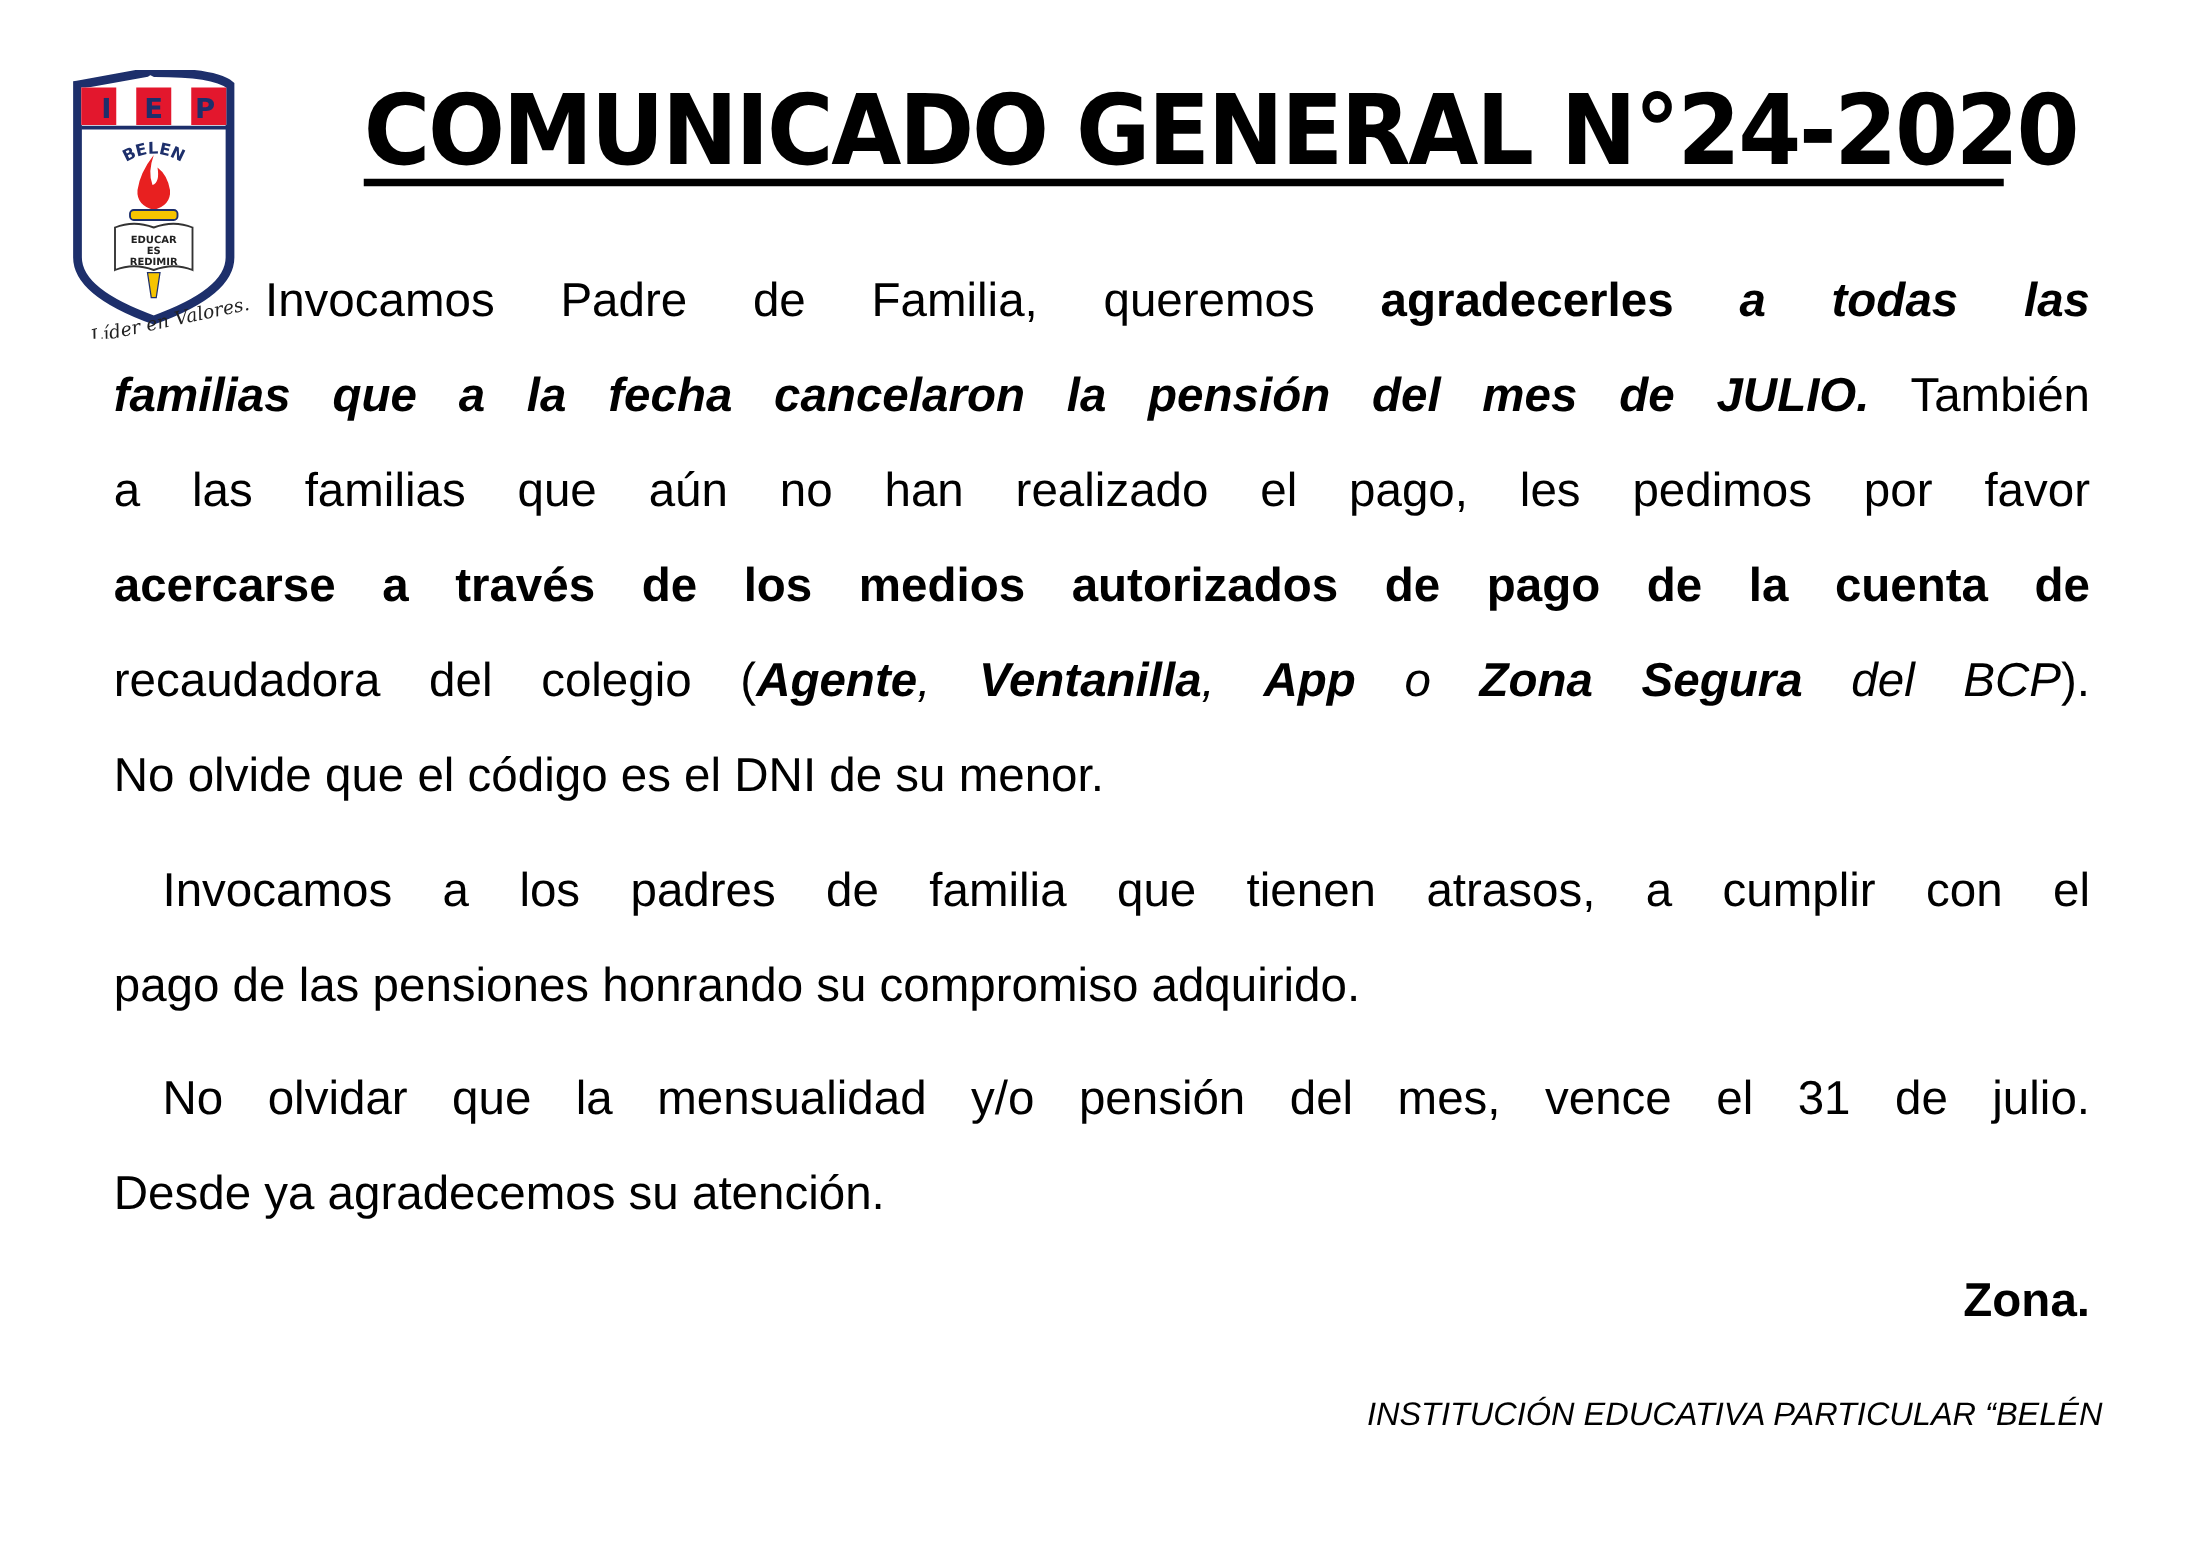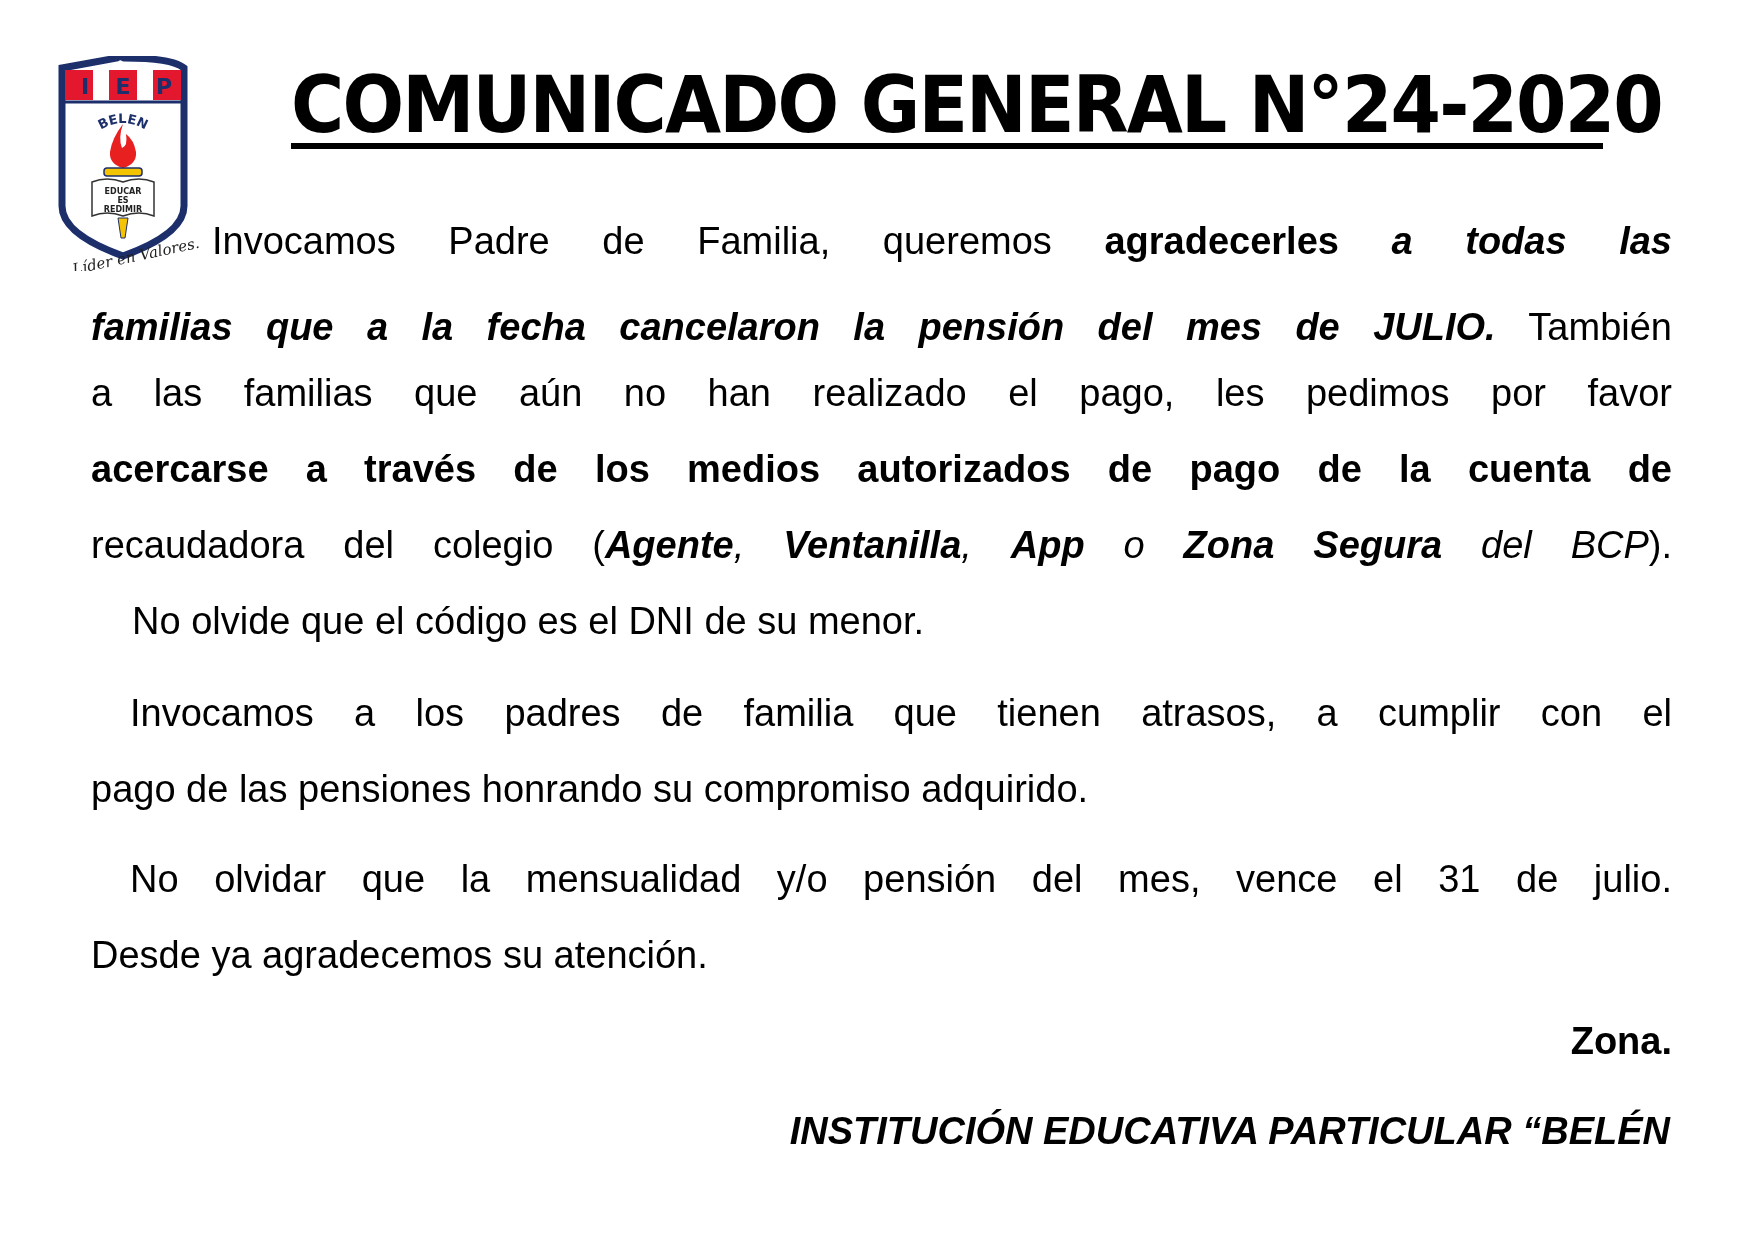--- a/index.html
+++ b/index.html
@@ -30,22 +30,22 @@
     .body-line.last { text-align-last: left; }
     .body-line.indent { left: 130px; width: 1542px; }
     .b { font-weight: bold; }
     .i { font-style: italic; }
     .bi { font-weight: bold; font-style: italic; margin-top: 44px; }
     .sig-atte {
       position: absolute; right: 82px; top: 1018px;
       font-size: 38px; font-weight: bold; line-height: 46px;
     }
     .sig-inst {
-      position: absolute; right: 84px; top: 1108px;
-      font-size: 38px; font-weight: bold; font-style: italic; line-height: 46px;
+      position: absolute; right: 72px; top: 1108px;
+      font-size: 26px; font-weight: normal; font-style: italic; line-height: 46px;
       white-space: nowrap;
     }
   </style>
 </head>
 <body>
 
 <div class="logo">
   <svg viewBox="0 0 170 215">
 
     <path d="M10 12 Q65 2 65 2 L68 0 L72 2 Q120 2 132 12 L132 150 Q132 178 71 200 Q10 178 10 150 Z" fill="#ffffff" stroke="#1d2f6b" stroke-width="7"></path>
@@ -77,29 +77,29 @@
 
     <text x="85" y="205" font-family="DejaVu Serif, serif" font-style="italic" font-size="15" fill="#222" text-anchor="middle" transform="rotate(-12 85 205)">Líder en Valores.</text>
   </svg>
 </div>
 
 <div class="title">COMUNICADO GENERAL N°24-2020</div>
 <div class="title-underline"></div>
 
 <div class="body-line" style="left:212px; width:1460px; top:218px;"><span>Invocamos Padre de Familia, queremos </span><span class="b">agradecerles</span><span class="bi"> a todas las</span></div>
 
-<div class="body-line" style="top:304px;"><span class="bi">familias que a la fecha cancelaron la pensión del mes de JULIO.</span><span>  También</span></div>
+<div class="body-line" style="top:294px;"><span class="bi">familias que a la fecha cancelaron la pensión del mes de JULIO.</span><span>  También</span></div>
 
 <div class="body-line" style="top:370px;">a las familias que aún no han realizado el pago, les  pedimos por favor</div>
 
 <div class="body-line" style="top:446px;font-weight:bold;">acercarse a través de los medios autorizados de pago de la cuenta de</div>
 
 <div class="body-line" style="top:522px;"><span>recaudadora del colegio (</span><span class="bi">Agente</span><span class="i">, </span><span class="bi">Ventanilla</span><span class="i">, </span><span class="bi">App</span><span class="i"> o </span><span class="bi">Zona Segura</span><span class="i"> del BCP</span><span>).</span></div>
 
-<div class="body-line last" style="top:598px;margin-left:41px;">No olvide que el código es el DNI de su menor.</div>
+<div class="body-line last" style="top:598px;">No olvide que el código es el DNI de su menor.</div>
 
 <div class="body-line indent" style="top:690px;">Invocamos a los padres de familia que tienen atrasos, a cumplir con el</div>
 <div class="body-line last" style="top:766px;">pago de las pensiones honrando su compromiso adquirido.</div>
 
 <div class="body-line indent" style="top:856px;">No olvidar que la mensualidad y/o pensión del mes, vence el 31 de julio.</div>
 <div class="body-line last" style="top:932px;">Desde ya agradecemos su atención.</div>
 
 <div class="sig-atte">Zona.</div>
 <div class="sig-inst">INSTITUCIÓN EDUCATIVA PARTICULAR “BELÉN</div>
 

